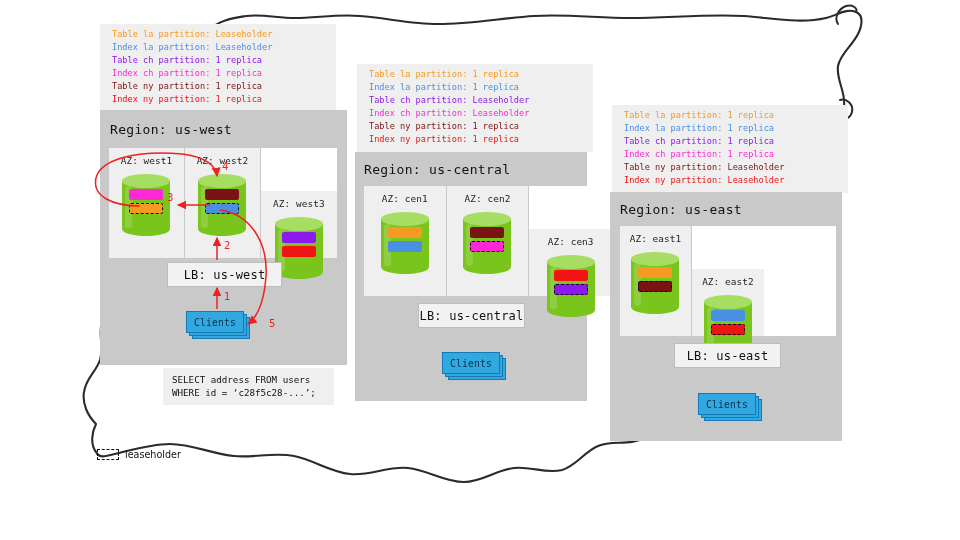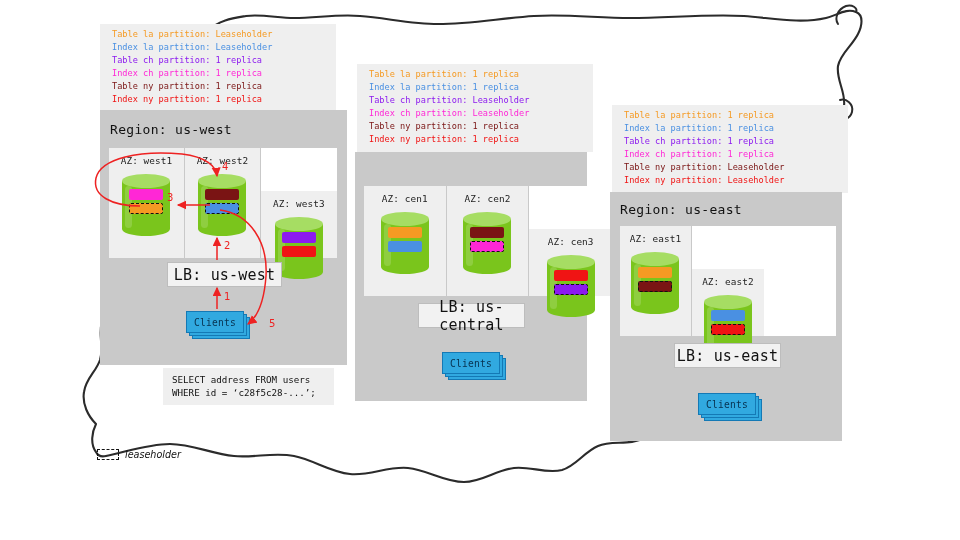--- a/index.html
+++ b/index.html
@@ -88,21 +88,21 @@
   }
   .range.leaseholder{
     border:1.6px dashed #111;
   }
 
   
   .lb{
     position:absolute;
     background:#f2f2f2;
     border:1px solid #bdbdbd;
-    font-size:15px;
+    font-size:12px;
     color:#111;
     display:flex;align-items:center;justify-content:center;
     letter-spacing:0.2px;
   }
 
   
   .clients{
     position:absolute;
     width:62px;height:24px;
   }
@@ -128,21 +128,20 @@
     white-space:pre;
     color:#111;
   }
 
   
   .key{
     position:absolute;
     display:flex;align-items:flex-start;gap:6px;
     font-size:9.6px;color:#111;
     font-family:"DejaVu Sans","Liberation Sans",sans-serif;
-    font-style:italic;
   }
   .key-swatch{
     width:22px;height:11px;border:1.6px dashed #111;box-sizing:border-box;
   }
 
   
   #arrow-layer{position:absolute;inset:0;pointer-events:none;}
   .step-num{
     position:absolute;
     font-size:10px;color:#ee2222;
@@ -232,20 +231,21 @@
       </div>
     </div>
   <div class="lb" style="left:167px;top:262px;width:113px;height:23px;">LB: us-west</div>
   <div class="clients" style="left:186px;top:311px;">
     <div class="sheet s3"></div>
     <div class="sheet s2"></div>
     <div class="sheet s1">Clients</div>
   </div>
 
   <div class="region" style="left:355px;top:152px;width:232px;height:249px;"></div>
+  <div class="region-title" style="left:364px;top:162px;">Region: us-central</div>
   <div class="az-row" id="azrow-1" style="left:364px;top:186px;width:248px;height:110px;">
       <div class="az" style="width: 33.3333%;">
         <div class="az-label">AZ: cen1</div>
         <div class="cyl">
           <div class="cyl-bot"></div>
           <div class="cyl-body"></div>
           <div class="cyl-shine"></div>
           <div class="cyl-top"></div>
           <div class="ranges">
             <div class="range" style="background: rgb(245, 154, 35);"></div>

